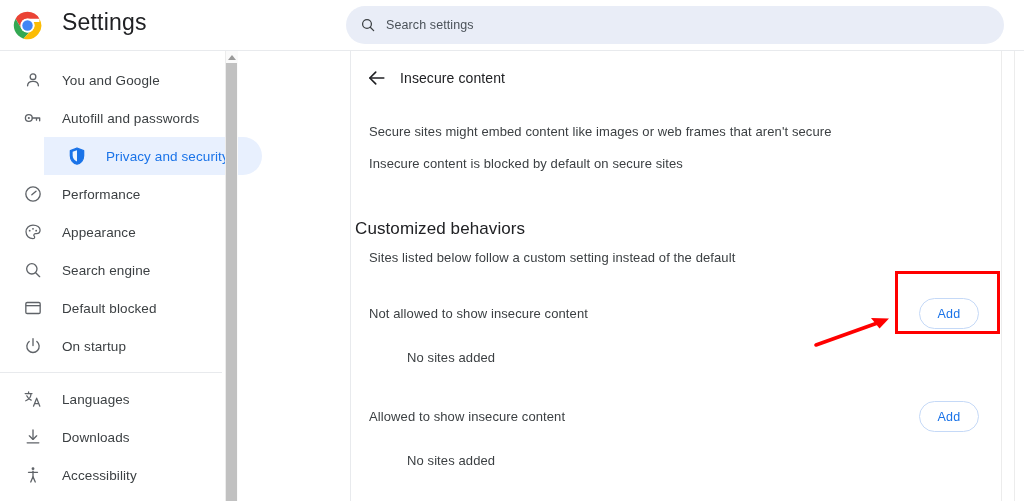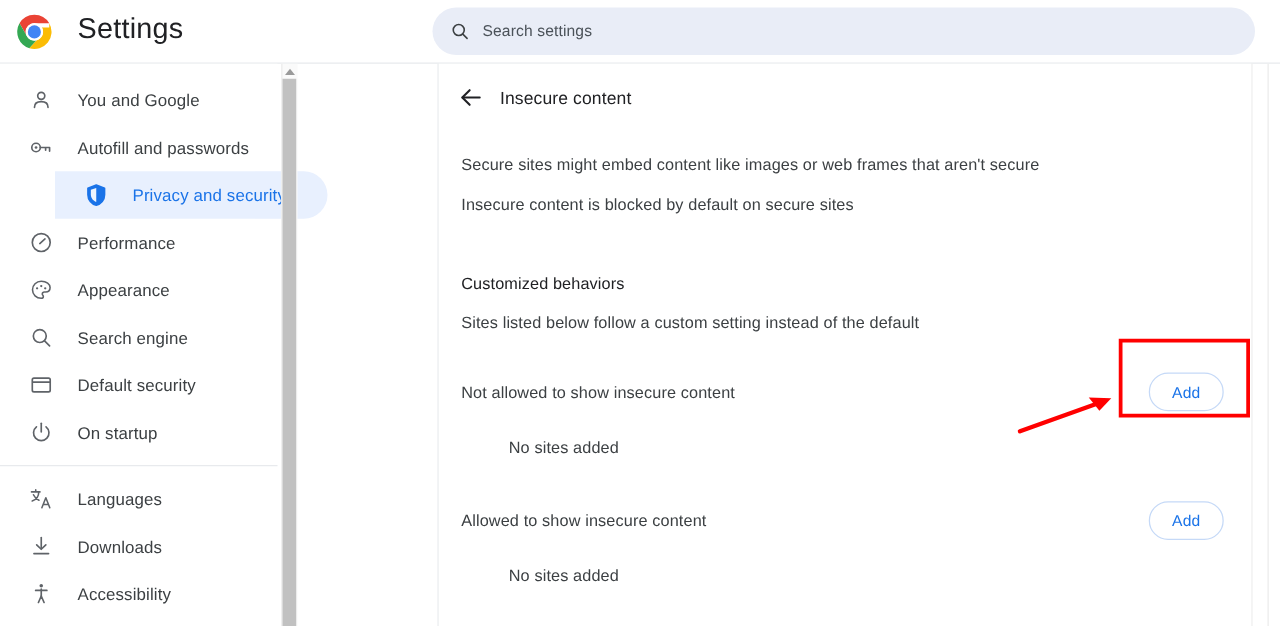--- a/index.html
+++ b/index.html
@@ -97,21 +97,21 @@
     position:absolute; left:23px; top:0px; font-size:12.5px; color:#5f6368; letter-spacing:.1px;
   }
   .inner-search .isline {
     position:absolute; left:22px; top:19px; width:158px; height:1px; background:#5f6368;
   }
 
   .desc-line {
     position:absolute; left:18px; font-size:13px; color:#3c4043; letter-spacing:.1px;
   }
   .sec-title {
-    position:absolute; left:18px; font-size:13px; color:#202124; letter-spacing:.1px;
+    position:absolute; left:4px; font-size:17px; color:#202124; letter-spacing:.1px;
   }
 
   .perm-row { position:absolute; left:0; width:650px; }
   .perm-label {
     position:absolute; left:18px; top:14px; font-size:13px; color:#3c4043; letter-spacing:.1px;
   }
   .add-btn {
     position:absolute; top:6px; width:60px; height:31px;
     border:1px solid #c5d9f7; border-radius:16px; background:#fff;
     display:flex; align-items:center; justify-content:center;
@@ -223,21 +223,21 @@
       <span class="nlabel">Search engine</span>
     </div>
 
     <div class="nav-item">
       <span class="nicon">
         <svg viewBox="0 0 24 24" width="20" height="20">
           <rect x="3.4" y="5.4" width="17.2" height="13.2" rx="1.6" fill="none" stroke="#5f6368" stroke-width="1.6"></rect>
           <line x1="3.4" y1="9.2" x2="20.6" y2="9.2" stroke="#5f6368" stroke-width="1.6"></line>
         </svg>
       </span>
-      <span class="nlabel">Default security</span>
+      <span class="nlabel">Default blocked</span>
     </div>
 
     <div class="nav-item">
       <span class="nicon">
         <svg viewBox="0 0 24 24" width="20" height="20">
           <path d="M7.4 6.6a7.4 7.4 0 1 0 9.2 0" fill="none" stroke="#5f6368" stroke-width="1.6" stroke-linecap="round"></path>
           <line x1="12" y1="3.2" x2="12" y2="11.4" stroke="#5f6368" stroke-width="1.6" stroke-linecap="round"></line>
         </svg>
       </span>
       <span class="nlabel">On startup</span>

